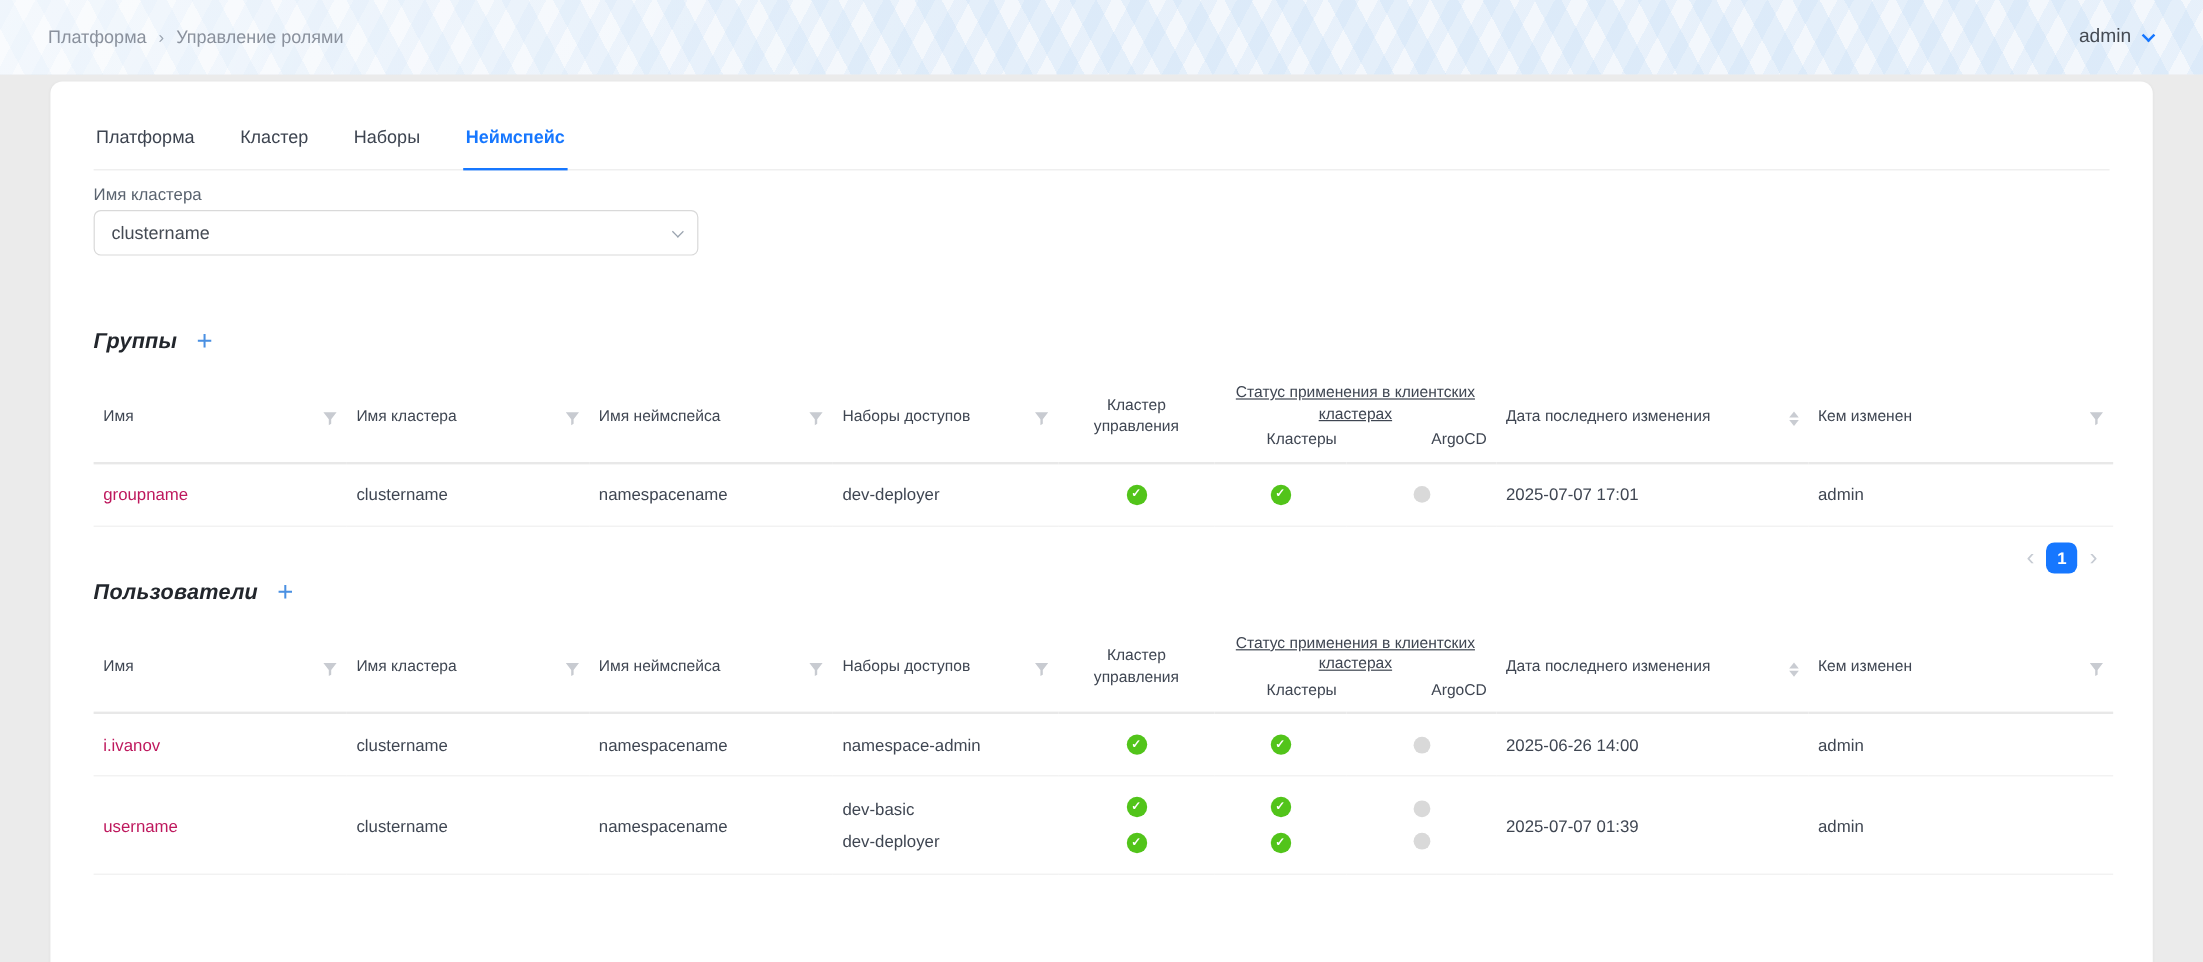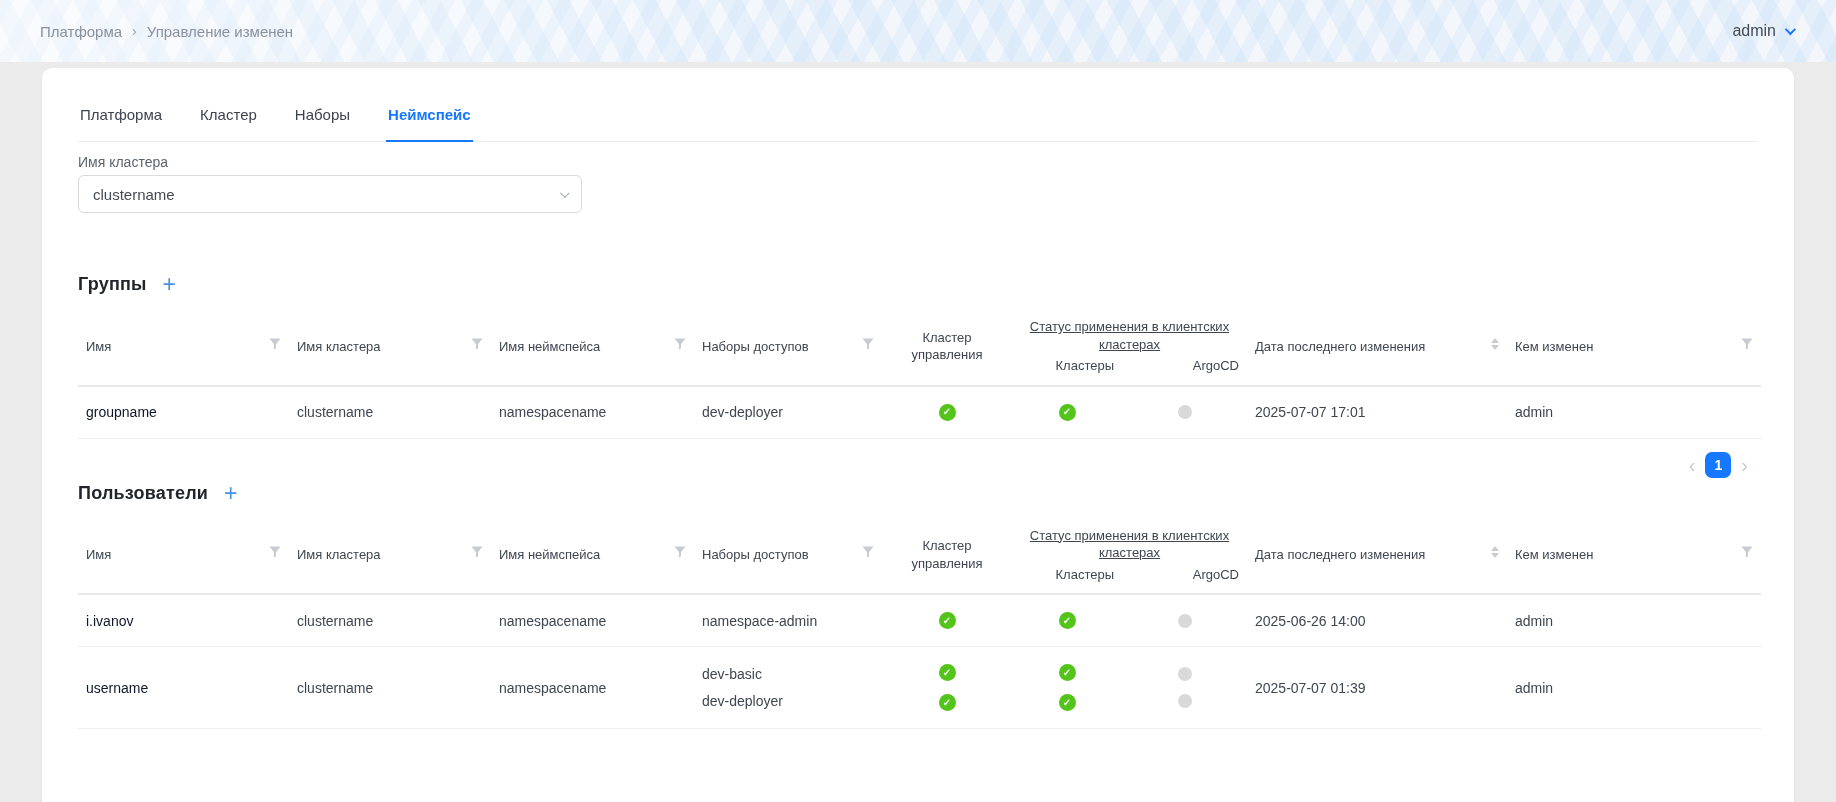--- a/index.html
+++ b/index.html
@@ -51,46 +51,46 @@
   }
   .select .sel-value{ font-size:15px; color:#454b54; }
   .select-chev{
     width:7px; height:7px; border-right:1.6px solid #9aa3af; border-bottom:1.6px solid #9aa3af;
     transform:rotate(45deg) translateY(-2px);
   }
   
   .section-groups{ margin-top:60px; }
   .section-users{ }
   .sec-head{ display:flex; align-items:center; gap:14px; }
-  .sec-head h2{ font-size:18px; font-weight:700; color:#22262c; letter-spacing:.2px; }
+  .sec-head h2{ font-size:18px; font-weight:700; color:#22262c; letter-spacing:.2px;font-style:italic; }
   .add-btn{
     background:none; border:none; color:#4a90e2; font-size:23px; line-height:1;
     cursor:pointer; font-weight:400; padding:0 2px; font-family:"Liberation Sans",sans-serif;
   }
   
   table{ width:100%; border-collapse:collapse; table-layout:fixed; margin-top:12px; }
   th{
     font-size:13px; color:#3f4652; font-weight:500; text-align:left;
     padding:10px 8px; vertical-align:middle; line-height:1.35;
     border-bottom:2px solid #e8e8e8;
   }
   th.th-group{ border-bottom:none; text-align:center; padding-bottom:2px;text-decoration:underline; }
   th.th-center{ text-align:center; }
   th.th-sub{ padding-top:2px; text-align:right; }
-  .th-flex{ display:flex; align-items:flex-start; justify-content:space-between; gap:6px; }
+  .th-flex{ display:flex; align-items:flex-end; justify-content:space-between; gap:6px; }
   .funnel{ flex:0 0 auto; cursor:pointer; }
   .sorter{ display:flex; flex-direction:column; gap:2px; cursor:pointer; align-items:center; }
   .caret-up{ width:0; height:0; border-left:4px solid transparent; border-right:4px solid transparent; border-bottom:5px solid #c9ccd2; }
   .caret-down{ width:0; height:0; border-left:4px solid transparent; border-right:4px solid transparent; border-top:5px solid #c9ccd2; }
   td{
     font-size:14px; color:#3f4652; padding:17px 8px; vertical-align:middle;
     border-bottom:1px solid #efefef;
   }
   .td-center{ text-align:center; }
-  .row-link{ color:#0f172a; text-decoration:none; cursor:pointer; }
+  .row-link{ color:#be185d; text-decoration:none; cursor:pointer; }
   .text-stack{ display:flex; flex-direction:column; gap:11px; }
   .icon-stack{ display:flex; flex-direction:column; gap:13px; align-items:center; }
   .st-ok{
     width:17px; height:17px; border-radius:50%; background:#52c41a; color:#fff;
     display:inline-flex; align-items:center; justify-content:center;
     font-size:10px; font-weight:700; line-height:1;
   }
   .st-pending{
     width:14px; height:14px; border-radius:50%; background:#d9d9d9; display:inline-block;
   }
@@ -103,21 +103,21 @@
     cursor:pointer;
   }
 </style>
 </head>
 <body>
 
 <header class="topbar">
   <div class="breadcrumb">
     <span class="crumb">Платформа</span>
     <span class="sep">›</span>
-    <span class="crumb">Управление изменен</span>
+    <span class="crumb">Управление ролями</span>
   </div>
   <div class="user-menu">
     <span class="uname">admin</span>
     <span class="chev-down"></span>
   </div>
 </header>
 
 <main class="card">
 
   <nav class="tabs">

